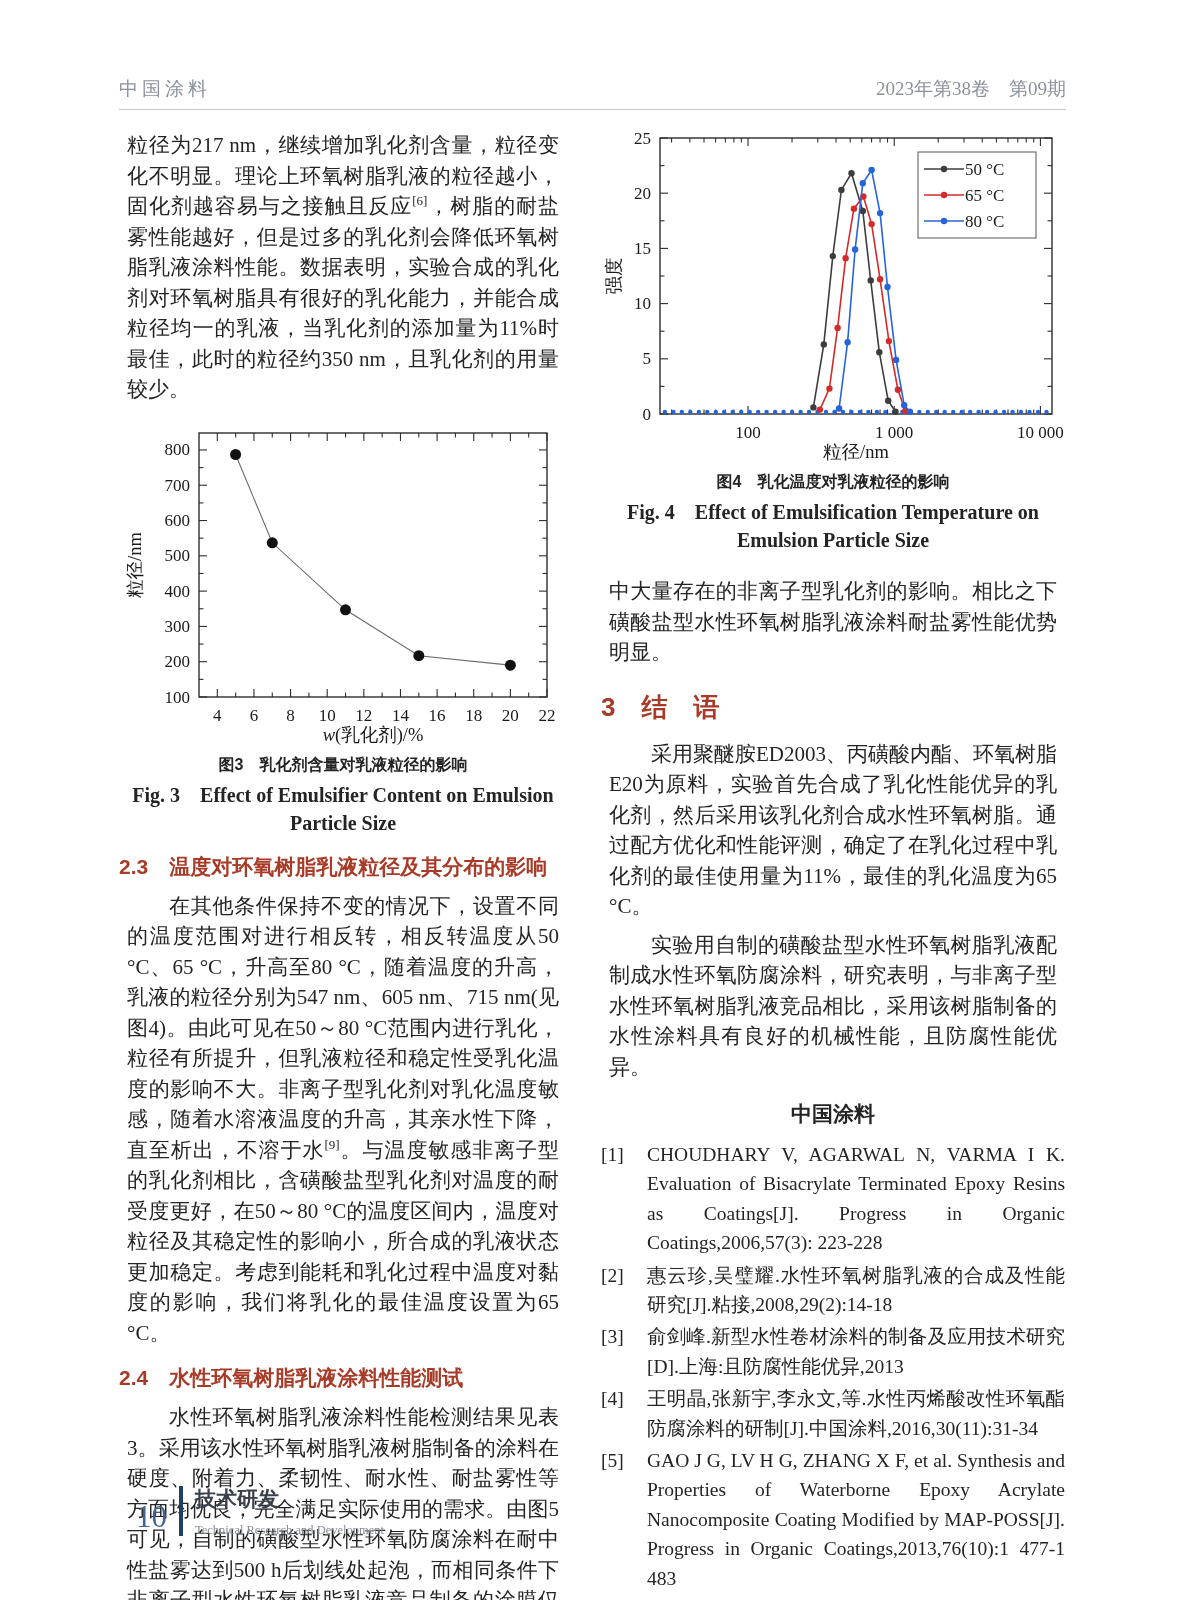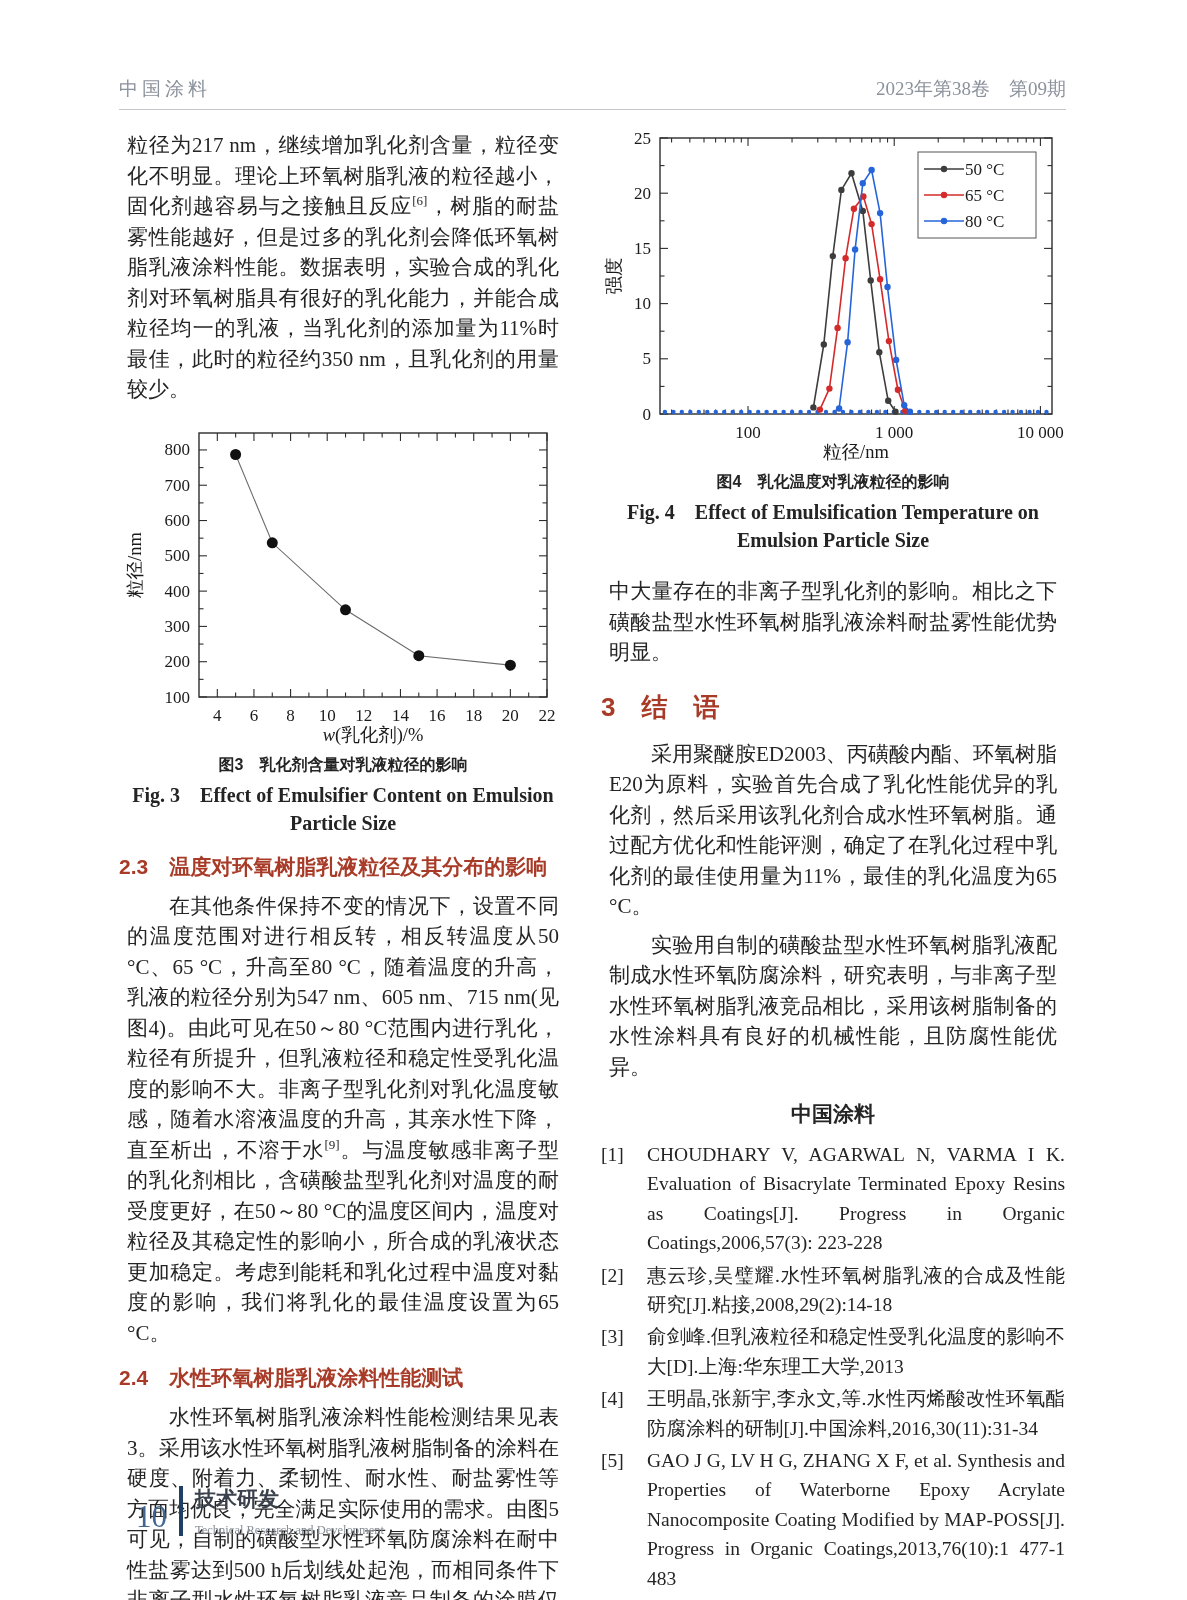--- a/index.html
+++ b/index.html
@@ -364,21 +364,21 @@
       <div class="ref">
         <span class="ref-num">[1]</span>
         <span class="ref-body">CHOUDHARY V, AGARWAL N, VARMA I K. Evaluation of Bisacrylate Terminated Epoxy Resins as Coatings[J]. Progress in Organic Coatings,2006,57(3): 223-228</span>
       </div>
       <div class="ref">
         <span class="ref-num">[2]</span>
         <span class="ref-body">惠云珍,吴璧耀.水性环氧树脂乳液的合成及性能研究[J].粘接,2008,29(2):14-18</span>
       </div>
       <div class="ref">
         <span class="ref-num">[3]</span>
-        <span class="ref-body">俞剑峰.但乳液粒径和稳定性受乳化温度的影响不大[D].上海:华东理工大学,2013</span>
+        <span class="ref-body">俞剑峰.新型水性卷材涂料的制备及应用技术研究[D].上海:且防腐性能优异,2013</span>
       </div>
       <div class="ref">
         <span class="ref-num">[4]</span>
         <span class="ref-body">王明晶,张新宇,李永文,等.水性丙烯酸改性环氧酯防腐涂料的研制[J].中国涂料,2016,30(11):31-34</span>
       </div>
       <div class="ref">
         <span class="ref-num">[5]</span>
         <span class="ref-body">GAO J G, LV H G, ZHANG X F, et al. Synthesis and Properties of Waterborne Epoxy Acrylate Nanocomposite Coating Modified by MAP-POSS[J]. Progress in Organic Coatings,2013,76(10):1 477-1 483</span>
       </div>
     </div>

